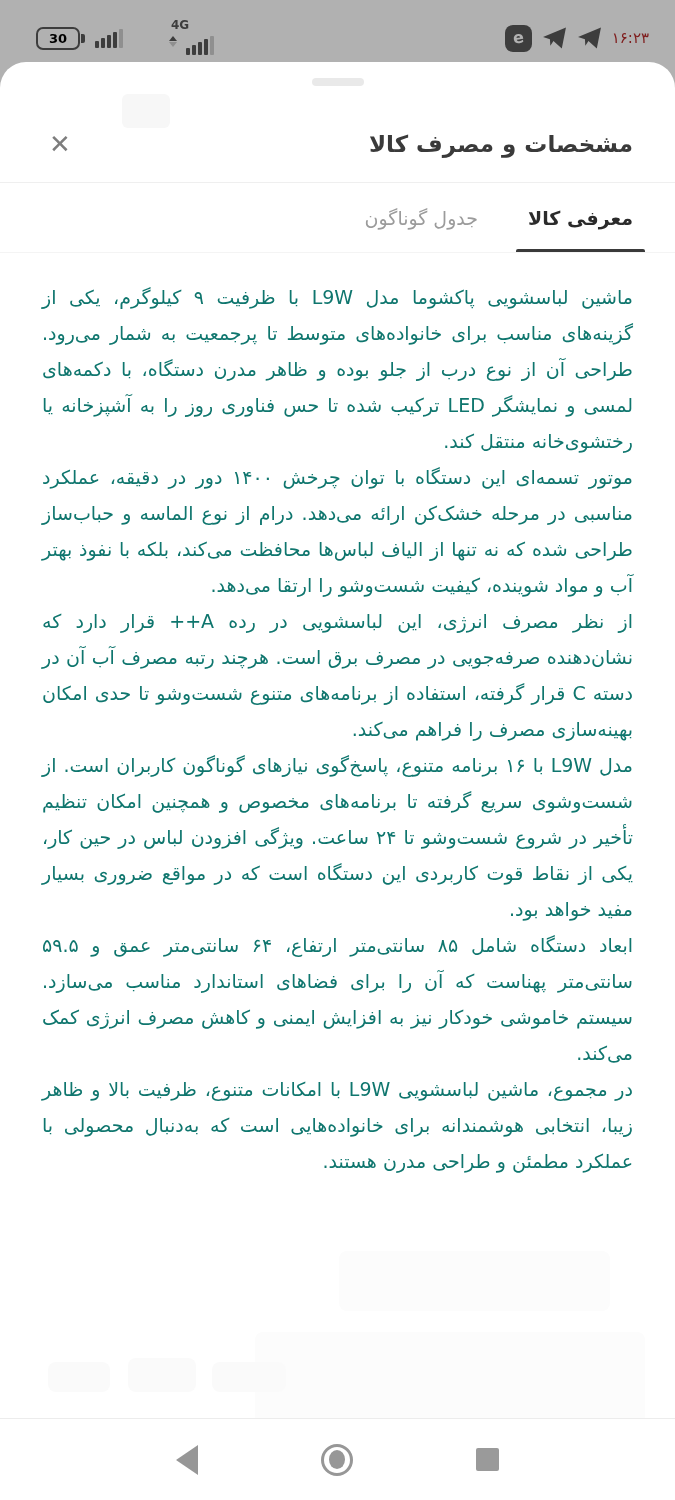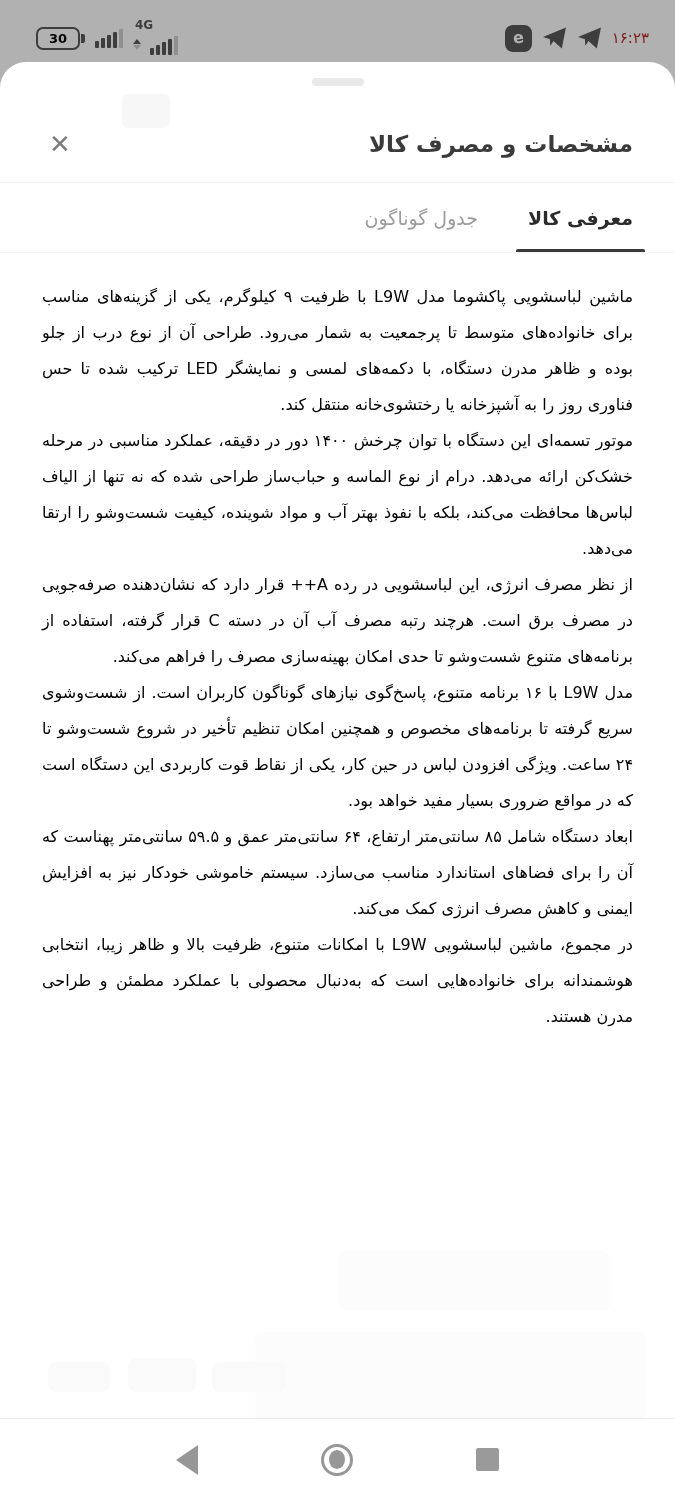--- a/index.html
+++ b/index.html
@@ -20,21 +20,21 @@
     display:flex; align-items:center; justify-content:center; }
   .battery-body span { font-size:13px; font-weight:700; color:#000000; line-height:1; }
   .battery-nub { width:4px; height:9px; background:#3d3d3d; border-radius:0 2px 2px 0; margin-left:1px; }
 
   .bars { display:flex; align-items:flex-end; gap:2px; }
   .bars i { display:block; width:4px; border-radius:1px; background:#3d3d3d; }
   .bars i:nth-child(1){height:7px;} .bars i:nth-child(2){height:10px;}
   .bars i:nth-child(3){height:13px;} .bars i:nth-child(4){height:16px;}
   .bars i:nth-child(5){height:19px; background:#8f8f8f;}
 
-  .net { position:relative; display:flex; align-items:center; gap:9px; padding-top:14px; }
+  .net { position:relative; display:flex; align-items:flex-start; gap:9px; padding-top:14px;margin-left:36px; }
   .net .fourg { position:absolute; top:-4px; left:2px; font-size:12px; font-weight:700; color:#3d3d3d; letter-spacing:0; }
   .net .updown { display:flex; flex-direction:column; gap:1px; margin-bottom:1px; }
   .net .updown b { width:0; height:0; border-left:4px solid transparent; border-right:4px solid transparent; }
   .net .updown b.up { border-bottom:5px solid #3d3d3d; }
   .net .updown b.down { border-top:5px solid #8f8f8f; }
 
   .eitaa { width:27px; height:27px; background:#3d3d3d; border-radius:8px;
     display:flex; align-items:center; justify-content:center; }
   .eitaa span { color:#b1b1b1; font-size:16px; font-weight:700; transform:rotate(-8deg); line-height:1; }
   .plane { width:25px; height:25px; }
@@ -62,21 +62,21 @@
   .divider { height:1px; background:#efefef; margin-top:10px; }
   .divider.light { background:#f4f4f4; margin-top:0; }
 
   .tabs { direction:rtl; display:flex; align-items:stretch; gap:26px; height:69px; padding:0 30px; }
   .tab { position:relative; display:flex; align-items:center; padding:0 12px; font-size:19px;
     color:#9b9b9b; cursor:pointer; }
   .tab.active { color:#2b2b2b; font-weight:700; }
   .tab-underline { position:absolute; left:0; right:0; bottom:0; height:3px; background:#3a3a3a; border-radius:2px 2px 0 0; }
 
   .content { direction:rtl; padding:26px 42px 0; text-align:justify; }
-  .content p { font-size:16px; line-height:36px; color:#000000; }
+  .content p { font-size:19px; line-height:36px; color:#0f766e; }
 
   
   .navbar { position:absolute; left:0; right:0; bottom:0; height:82px; background:#ffffff;
     border-top:1px solid #ececec; display:flex; align-items:center; justify-content:center; gap:123px; }
   .nav-back { width:0; height:0; border-top:15px solid transparent; border-bottom:15px solid transparent;
     border-right:22px solid #979797; cursor:pointer; }
   .nav-home { width:32px; height:32px; border:3.5px solid #979797; border-radius:50%;
     display:flex; align-items:center; justify-content:center; cursor:pointer; }
   .nav-home i { width:16px; height:19px; background:#979797; border-radius:50%; }
   .nav-recents { width:23px; height:23px; background:#9a9a9a; border-radius:2px; cursor:pointer; }

